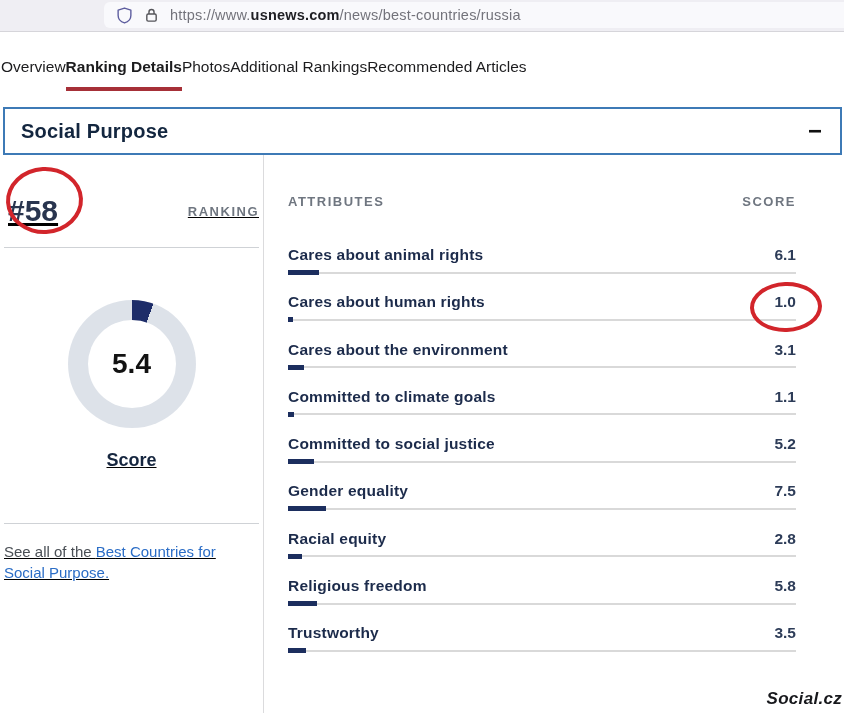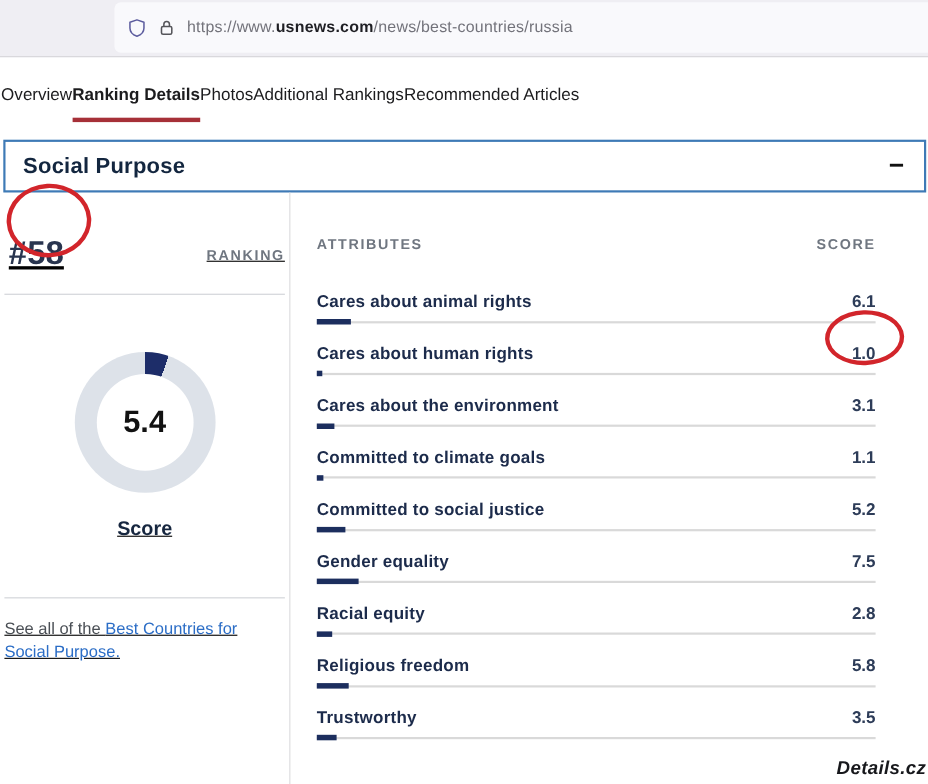--- a/index.html
+++ b/index.html
@@ -9,21 +9,21 @@
     width: 844px;
     height: 713px;
     overflow: hidden;
     background: #fff;
     font-family: "Liberation Sans", "DejaVu Sans", sans-serif;
   }
 
   
   .chrome {
     position: relative;
-    height: 52px;
+    height: 32px;
     background: #efeef3;
     border-bottom: 1px solid #d6d5da;
   }
   .url-field {
     position: absolute;
     left: 104px; right: 0; top: 2px; bottom: 3px;
     background: #f9f9fc;
     border-radius: 6px 0 0 6px;
     display: flex;
     align-items: center;
@@ -287,14 +287,14 @@
               <div class="attr-bar-fill" style="width: 3.5%;"></div>
             </div>
           </div>
         </div>
     </main>
   </div>
 
   <div class="red-ellipse ellipse-rank"></div>
   <div class="red-ellipse ellipse-score"></div>
 
-  <div class="watermark">Details.cz</div>
+  <div class="watermark">Social.cz</div>
 </div>
 
 </body></html>

